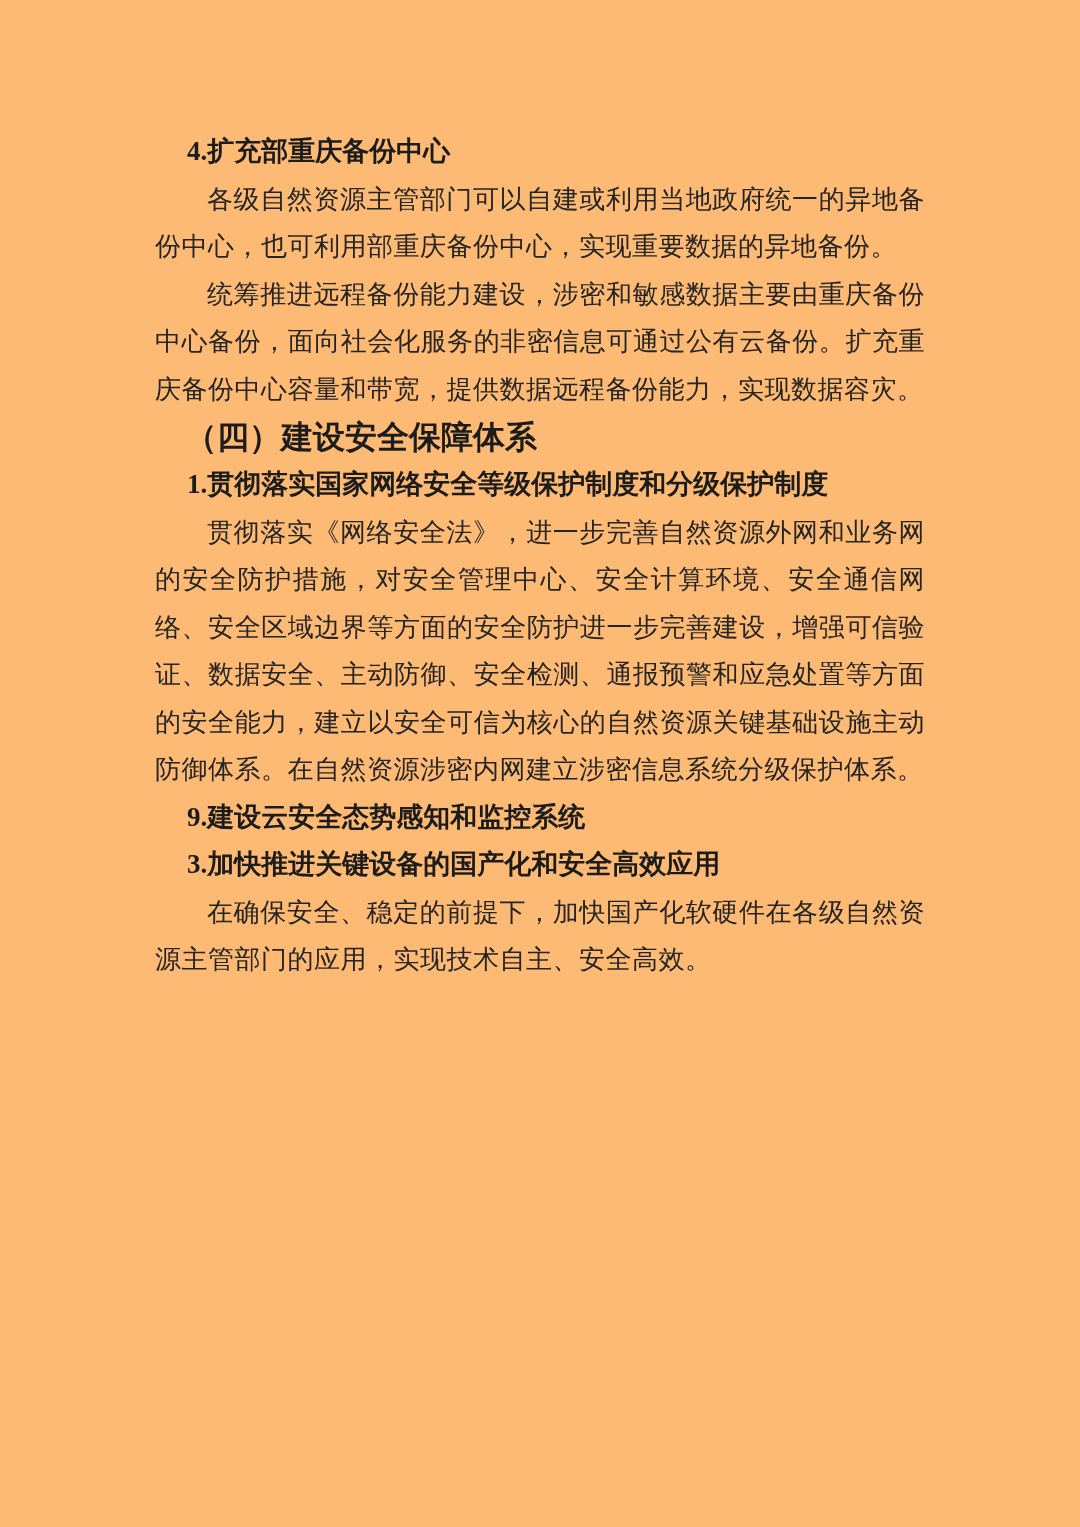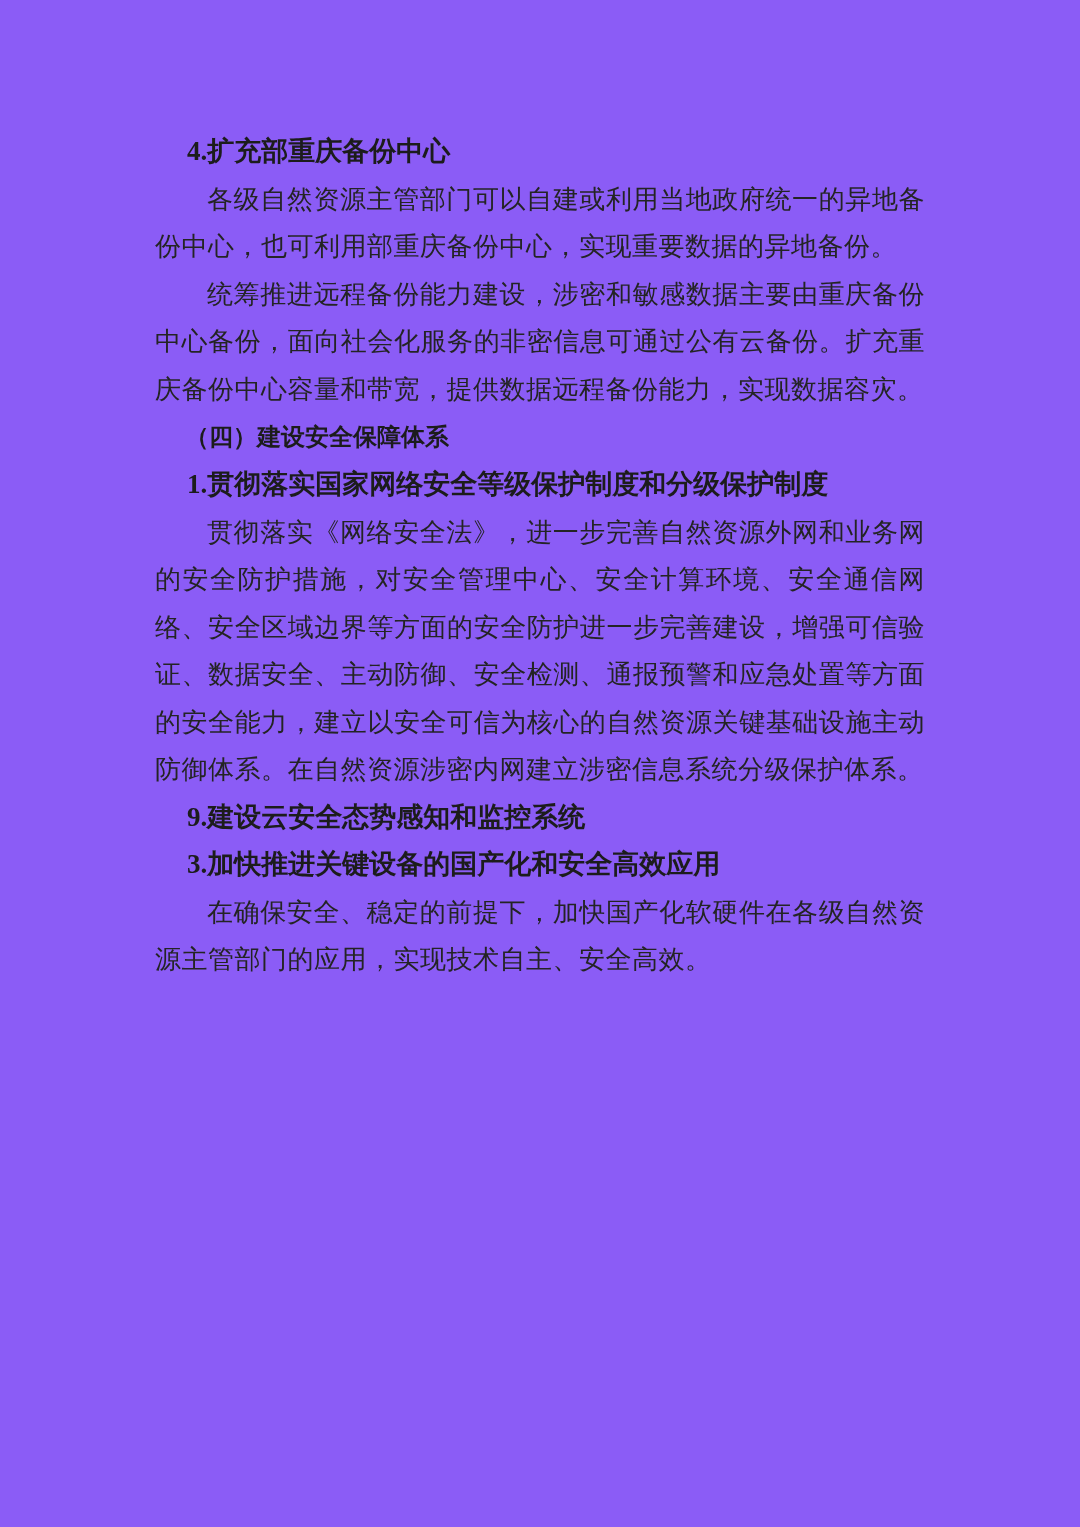--- a/index.html
+++ b/index.html
@@ -4,21 +4,21 @@
 <style>
   html, body {
     margin: 0;
     padding: 0;
     background: #ffffff;
   }
   .page {
     position: relative;
     width: 1080px;
     height: 1527px;
-    background: #8b5cf6;
+    background: #fdba74;
     overflow: hidden;
     font-family: "Liberation Serif", "DejaVu Serif", serif;
     color: #242424;
   }
   .content {
     position: absolute;
     left: 155px;
     top: 128px;
     width: 770px;
   }
@@ -36,21 +36,21 @@
     margin: 0;
     font-size: 27px;
     line-height: 47.5px;
     font-weight: bold;
     padding-left: 32px;
     color: #1c1c1c;
     font-family: "Liberation Serif", "DejaVu Serif", serif;
   }
   .h-section {
     margin: 0;
-    font-size: 24px;
+    font-size: 32px;
     line-height: 48px;
     font-weight: bold;
     padding-left: 30px;
     color: #1c1c1c;
     font-family: "Liberation Sans", "DejaVu Sans", sans-serif;
   }
   .page-number {
     position: absolute;
     top: 1388px;
     left: 155px;

